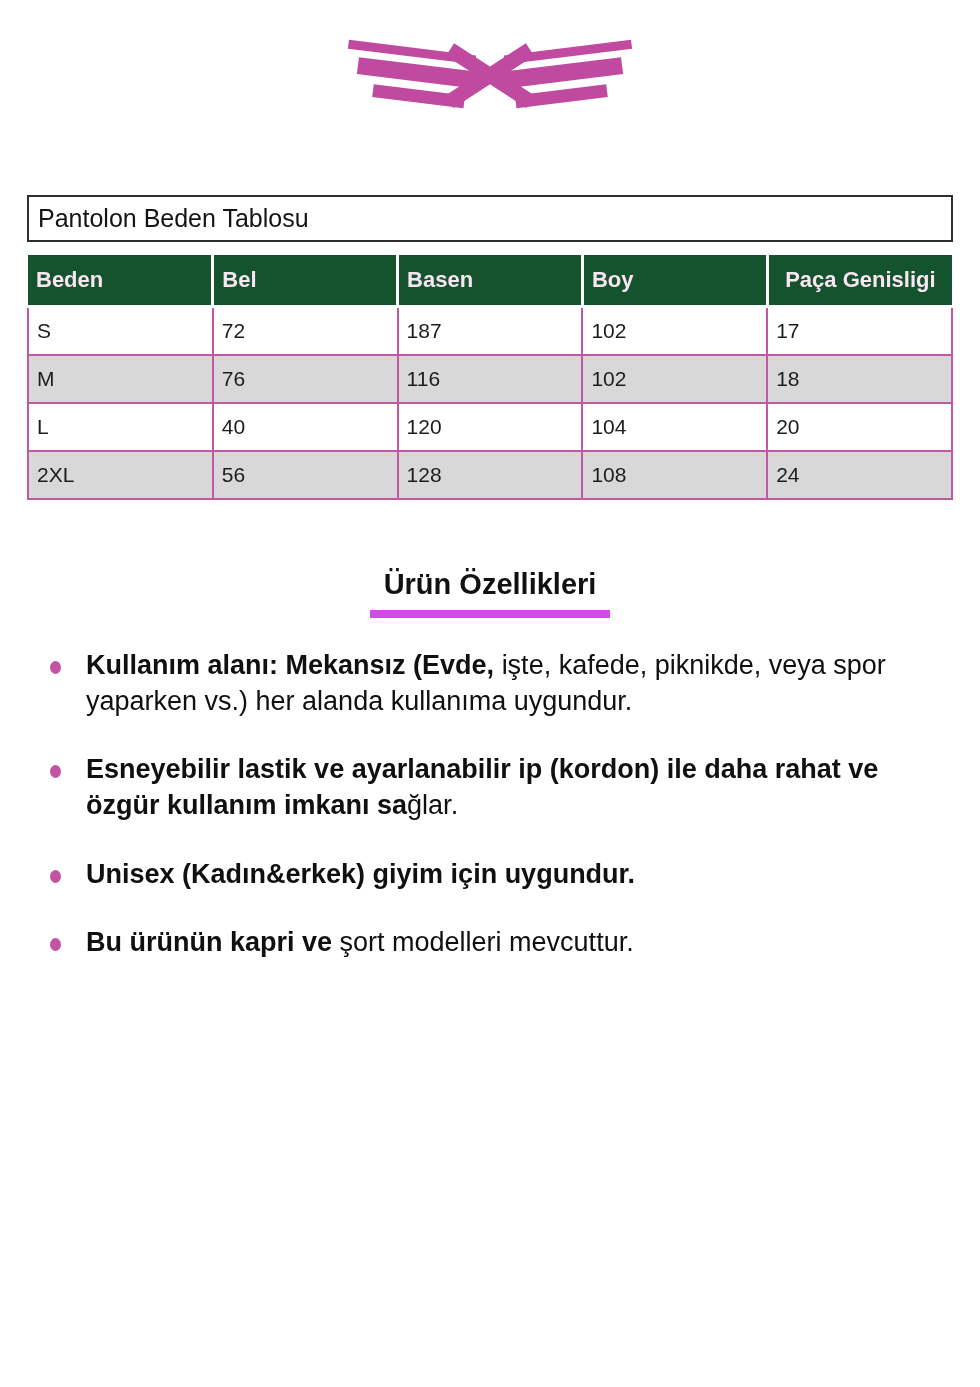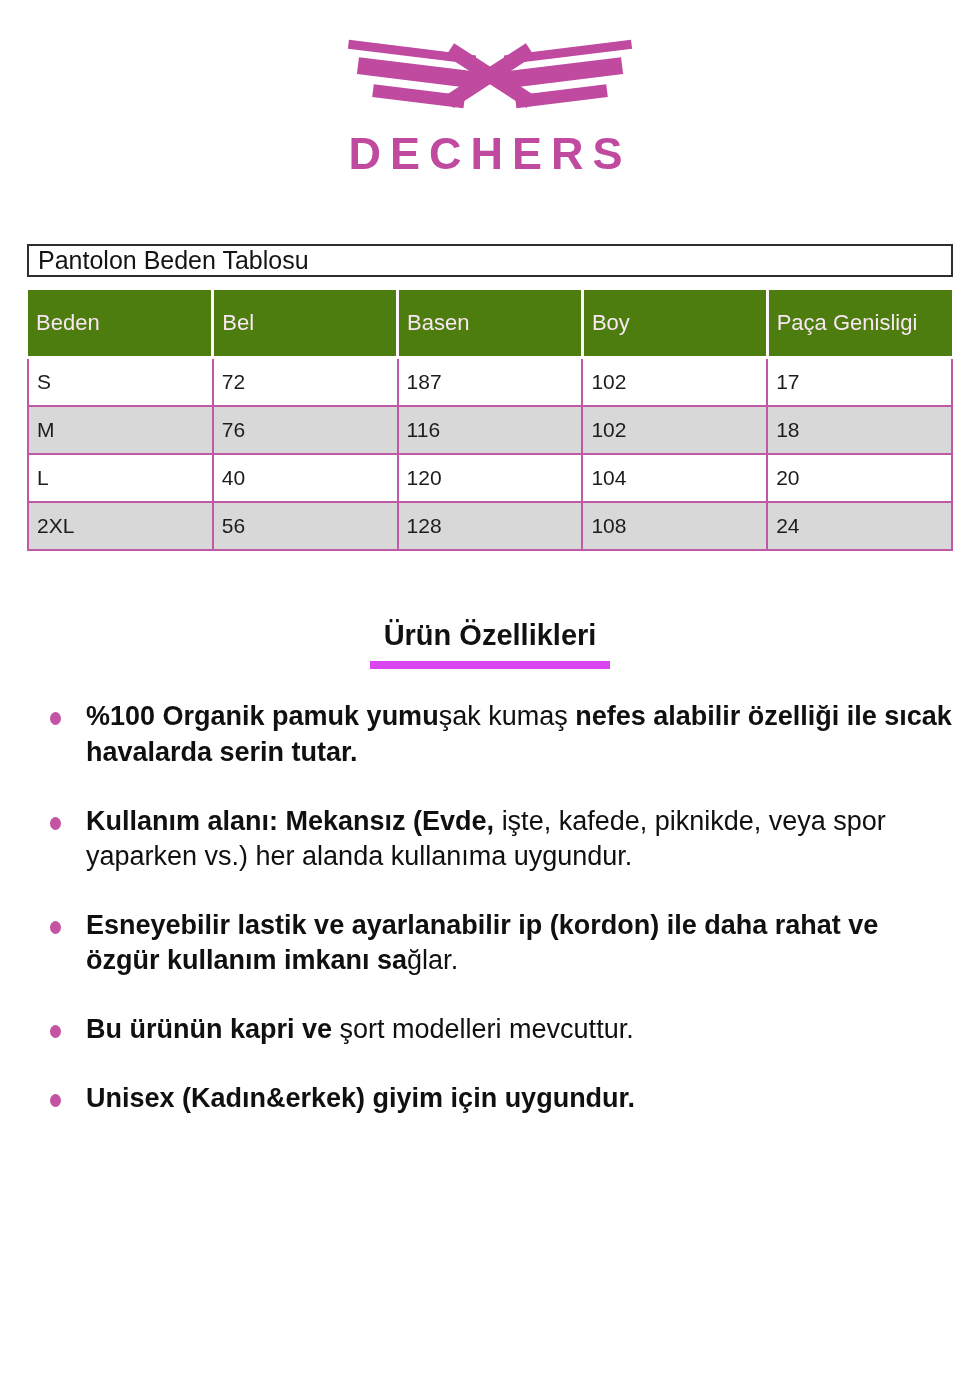--- a/index.html
+++ b/index.html
@@ -20,44 +20,44 @@
     font-weight: bold;
     letter-spacing: 9px;
     line-height: 1.05;
     margin-top: 2px;
   }
 
   
   .table-section { margin: 67px 27px 0 27px; }
   .table-title-box {
     border: 2px solid #2e2e2e;
-    height: 33px;
+    height: 47px;
     display: flex; align-items: center;
     padding-left: 9px;
     font-size: 25px;
     color: #141414;
     background: #ffffff;
   }
   .size-table {
     width: 100%;
     margin-top: 13px;
     border-collapse: collapse;
     table-layout: fixed;
   }
   .size-table thead th {
-    background: #4d7c0f;
+    background: #14532d;
     color: #f8e7f3;
     font-size: 22px;
-    font-weight: normal;
+    font-weight: bold;
     text-align: left;
-    padding: 20px 8px;
+    padding: 12px 8px;
     border-right: 3px solid #fdf6fa;
     border-bottom: 3px solid #ffffff;
   }
-  .size-table thead th:last-child { border-right: none; }
+  .size-table thead th:last-child { border-right: none; text-align: center; }
   .size-table tbody td {
     border: 2px solid #c058a6;
     background: #ffffff;
     font-size: 21px;
     color: #1c1c1c;
     padding: 11px 8px;
   }
   .size-table tbody tr:nth-child(even) td { background: #d8d8d8; }
 
   
@@ -115,21 +115,20 @@
       </g>
 
       <g transform="rotate(33 150 46)">
           <rect x="102" y="38" width="96" height="15"></rect>
         </g>
       <g transform="rotate(-33 150 46)">
           <rect x="102" y="38" width="96" height="15"></rect>
         </g>
     </g>
   </svg>
-  <div class="brand-name">DECHERS</div>
 </header>
 
 <section class="table-section">
   <div class="table-title-box">
     <span>Pantolon Beden Tablosu</span>
   </div>
   <table class="size-table">
     <thead>
       <tr id="size-table-header-row">
           <th>Beden</th>
@@ -170,19 +169,18 @@
         </tr>
       </tbody>
   </table>
 </section>
 
 <section class="features">
   <div class="features-heading-row">
     <h2 class="features-heading">Ürün Özellikleri</h2>
   </div>
   <ul class="features-list" id="features-list">
-      <li class="feature-item"><span class="bullet-dot"></span><span class="seg-bold">%100 Organik pamuk yumu</span><span class="seg-regular">şak kumaş </span><span class="seg-bold">nefes alabilir özelliği ile sıcak havalarda serin tutar.</span></li>
       <li class="feature-item"><span class="bullet-dot"></span><span class="seg-bold">Kullanım alanı: Mekansız (Evde, </span><span class="seg-regular">işte, kafede, piknikde, veya spor yaparken vs.) her alanda kullanıma uygundur.</span></li>
       <li class="feature-item"><span class="bullet-dot"></span><span class="seg-bold">Esneyebilir lastik ve ayarlanabilir ip (kordon) ile daha rahat ve özgür kullanım imkanı sa</span><span class="seg-regular">ğlar.</span></li>
+      <li class="feature-item"><span class="bullet-dot"></span><span class="seg-bold">Unisex (Kadın&amp;erkek) giyim için uygundur.</span></li>
       <li class="feature-item"><span class="bullet-dot"></span><span class="seg-bold">Bu ürünün kapri ve </span><span class="seg-regular">şort modelleri mevcuttur.</span></li>
-      <li class="feature-item"><span class="bullet-dot"></span><span class="seg-bold">Unisex (Kadın&amp;erkek) giyim için uygundur.</span></li>
     </ul>
 </section>
 
 </body></html>

